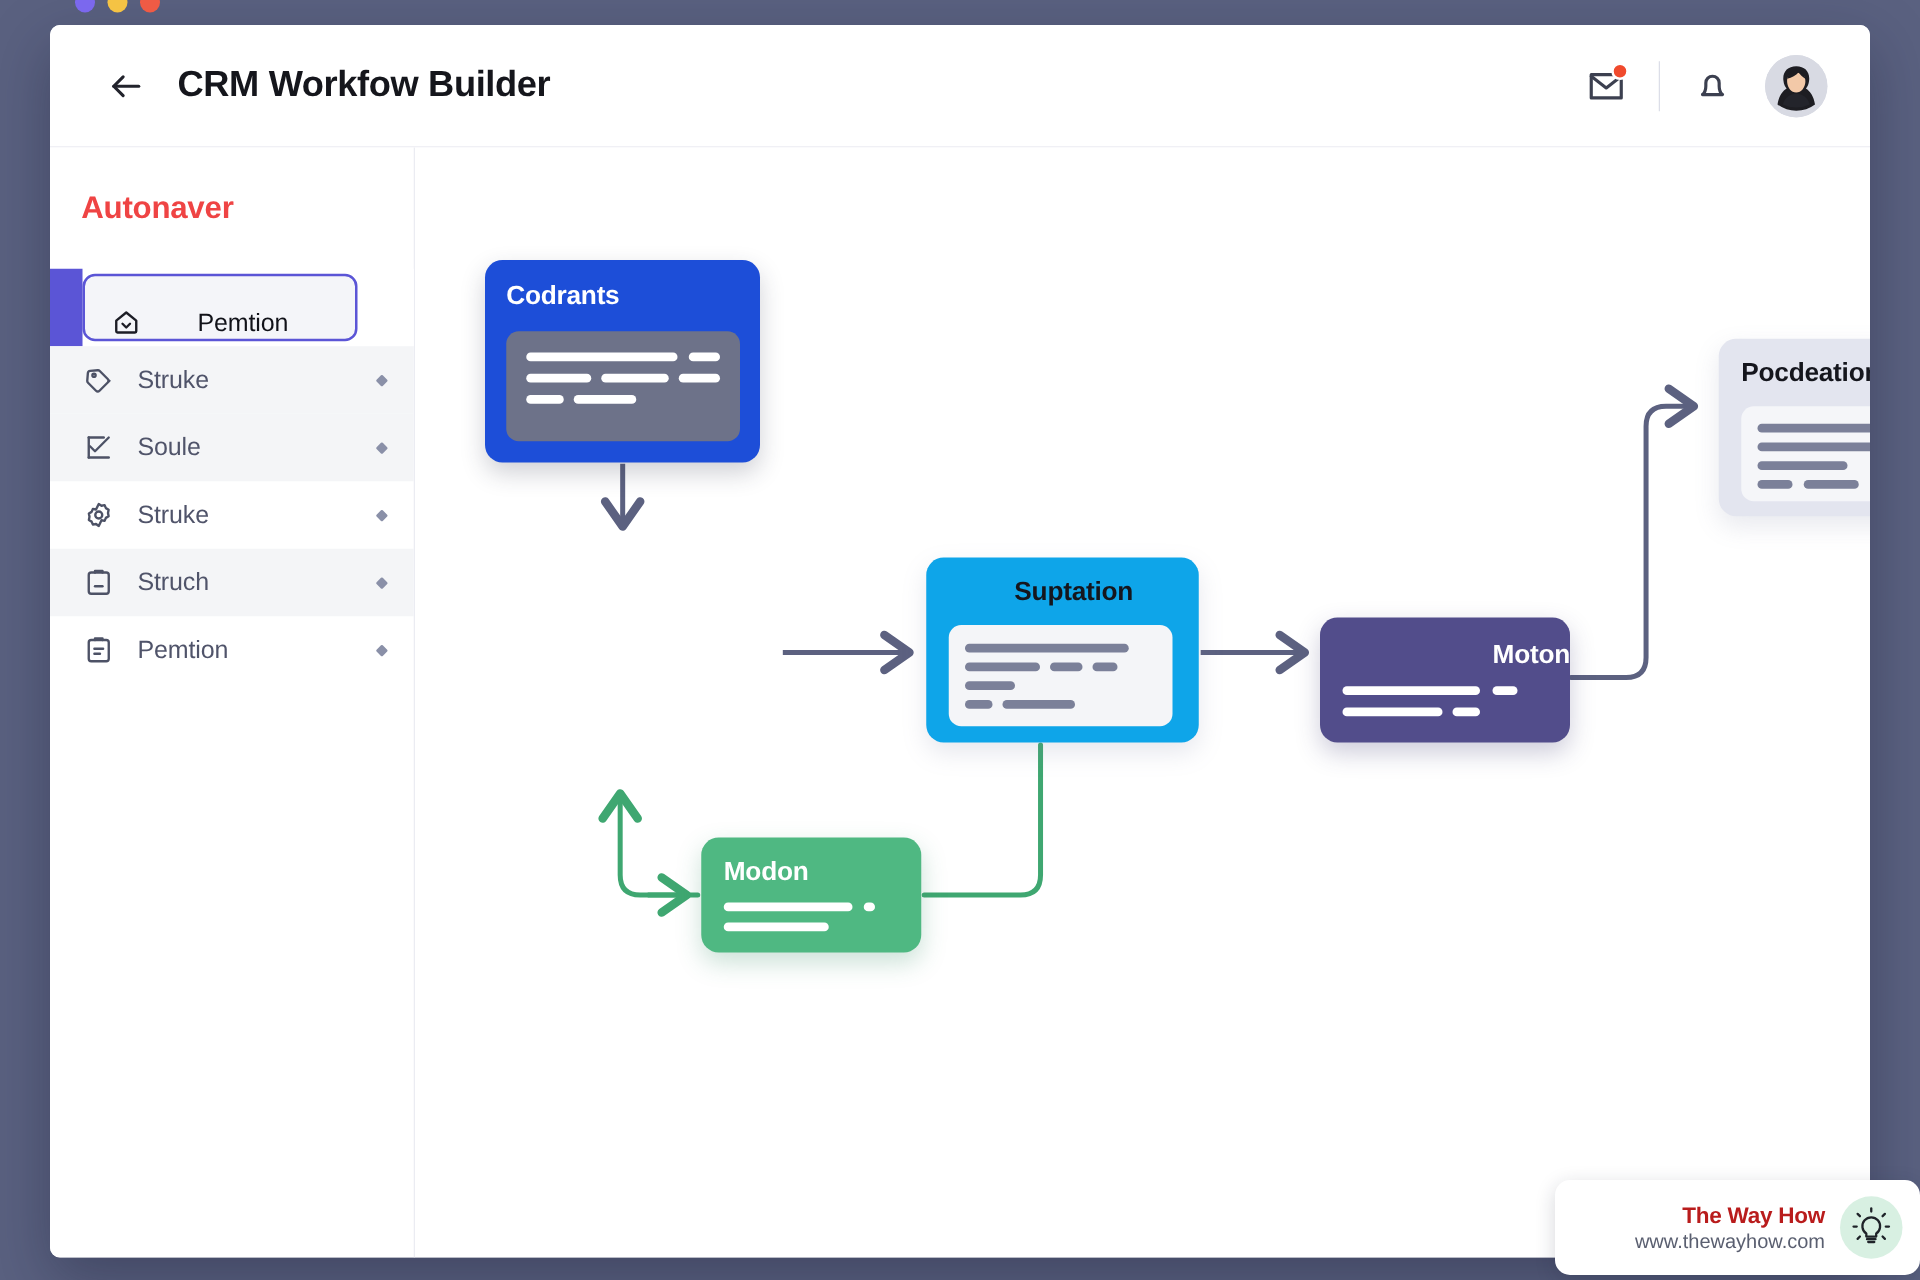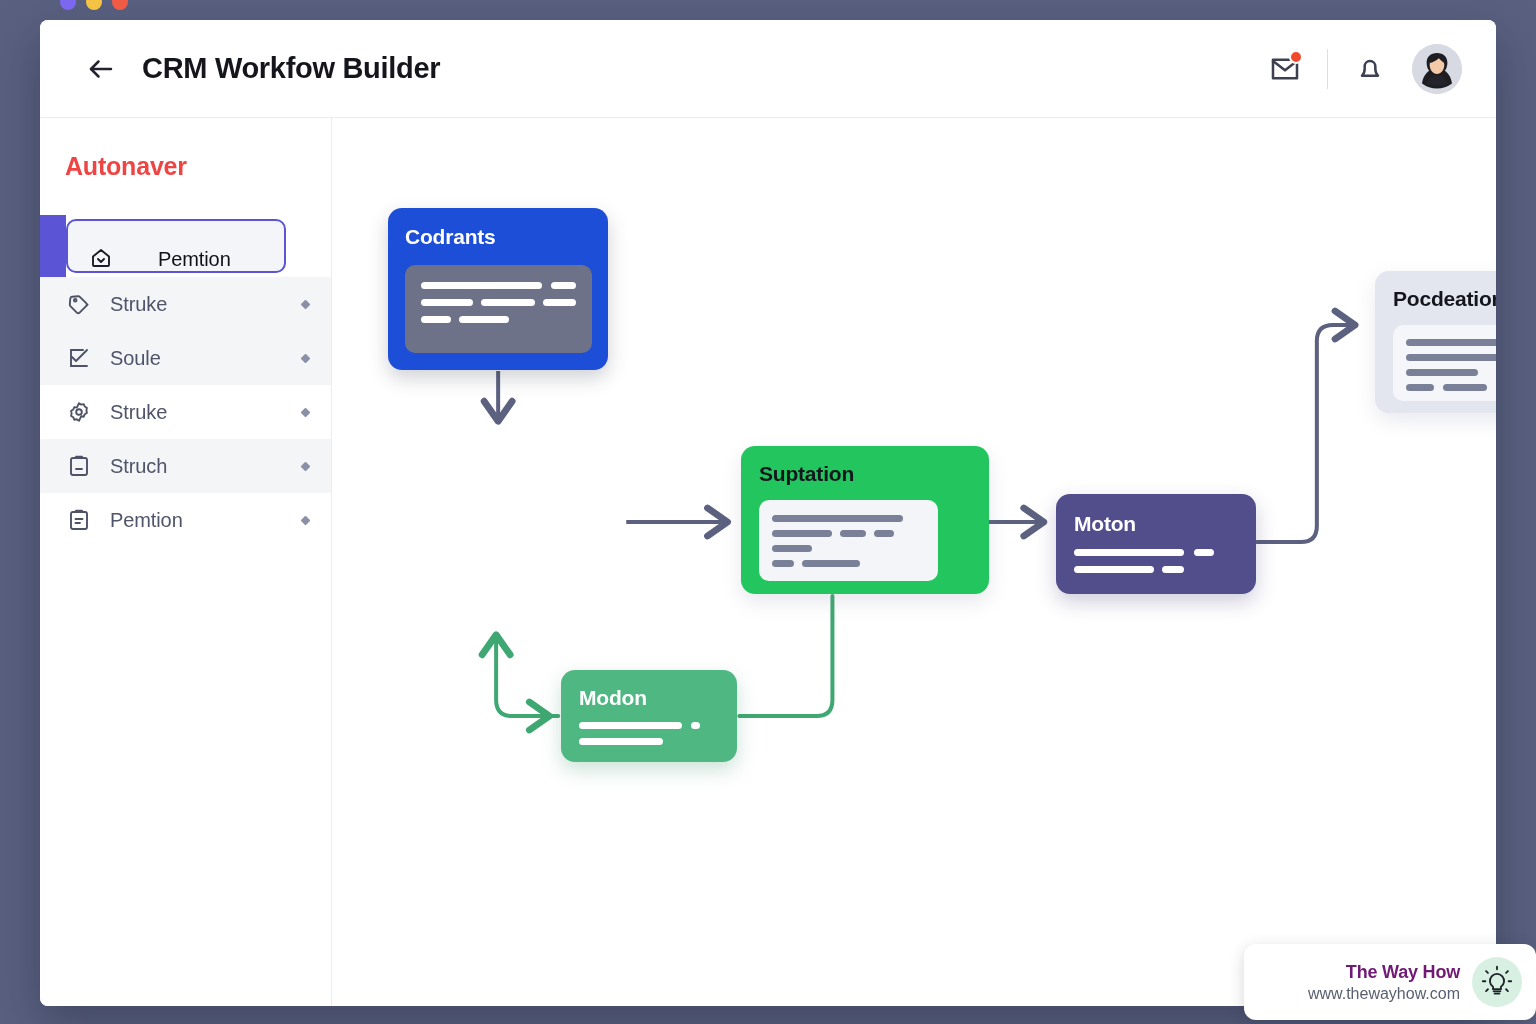--- a/index.html
+++ b/index.html
@@ -238,44 +238,46 @@
     background: #fcfbf9;
     border-radius: 10px;
     padding: 18px 14px;
   }
   #node-suphestion .ln { background: #7c8199; }
   #node-suphestion .lrow { margin-bottom: 9px; }
 
   
   #node-suptation {
     left: 409px; top: 328px;
-    width: 248px; height: 148px;
-    background: #22c55e;
+    width: 218px; height: 148px;
+    background: #0ea5e9;
     box-shadow: 0 8px 20px rgba(120,126,158,0.18);
     padding: 16px 0 0 18px;
+    text-align: center;
   }
   #node-suptation .node-title { color: #15161d; font-weight: 700; }
   #node-suptation .inner {
     margin-top: 14px;
     width: 179px; height: 81px;
     background: #f4f5f8;
     border-radius: 10px;
     padding: 15px 13px;
   }
   #node-suptation .ln { background: #7b melhores; }
   #node-suptation .ln { background: #7b8099; }
   #node-suptation .lrow { margin-bottom: 8px; }
 
   
   #node-moton {
     left: 724px; top: 376px;
     width: 200px; height: 100px;
     background: #524d8b;
     box-shadow: 0 8px 20px rgba(60,55,110,0.25);
     padding: 18px 0 0 18px;
+    text-align: right;
   }
   #node-moton .node-title { color: #ffffff; }
   #node-moton .lines { margin-top: 13px; }
   #node-moton .ln { background: #ffffff; }
   #node-moton .lrow { margin-bottom: 10px; }
 
   
   #node-modon {
     left: 229px; top: 552px;
     width: 176px; height: 92px;
@@ -317,21 +319,21 @@
     box-shadow: 0 4px 16px rgba(30,34,55,0.18);
     display: flex;
     align-items: center;
     justify-content: flex-end;
     padding: 0 14px 0 18px;
     gap: 12px;
     z-index: 20;
   }
   .wm-text { text-align: right; }
   .wm-title {
-    font-size: 18px; font-weight: 700; color: #701a75;
+    font-size: 18px; font-weight: 700; color: #b91c1c;
     letter-spacing: -0.2px;
   }
   .wm-url { font-size: 16px; color: #5a5f70; margin-top: 2px; }
   .wm-bulb {
     width: 50px; height: 50px;
     border-radius: 50%;
     background: #d8f0e2;
     display: flex; align-items: center; justify-content: center;
     flex: none;
   }

